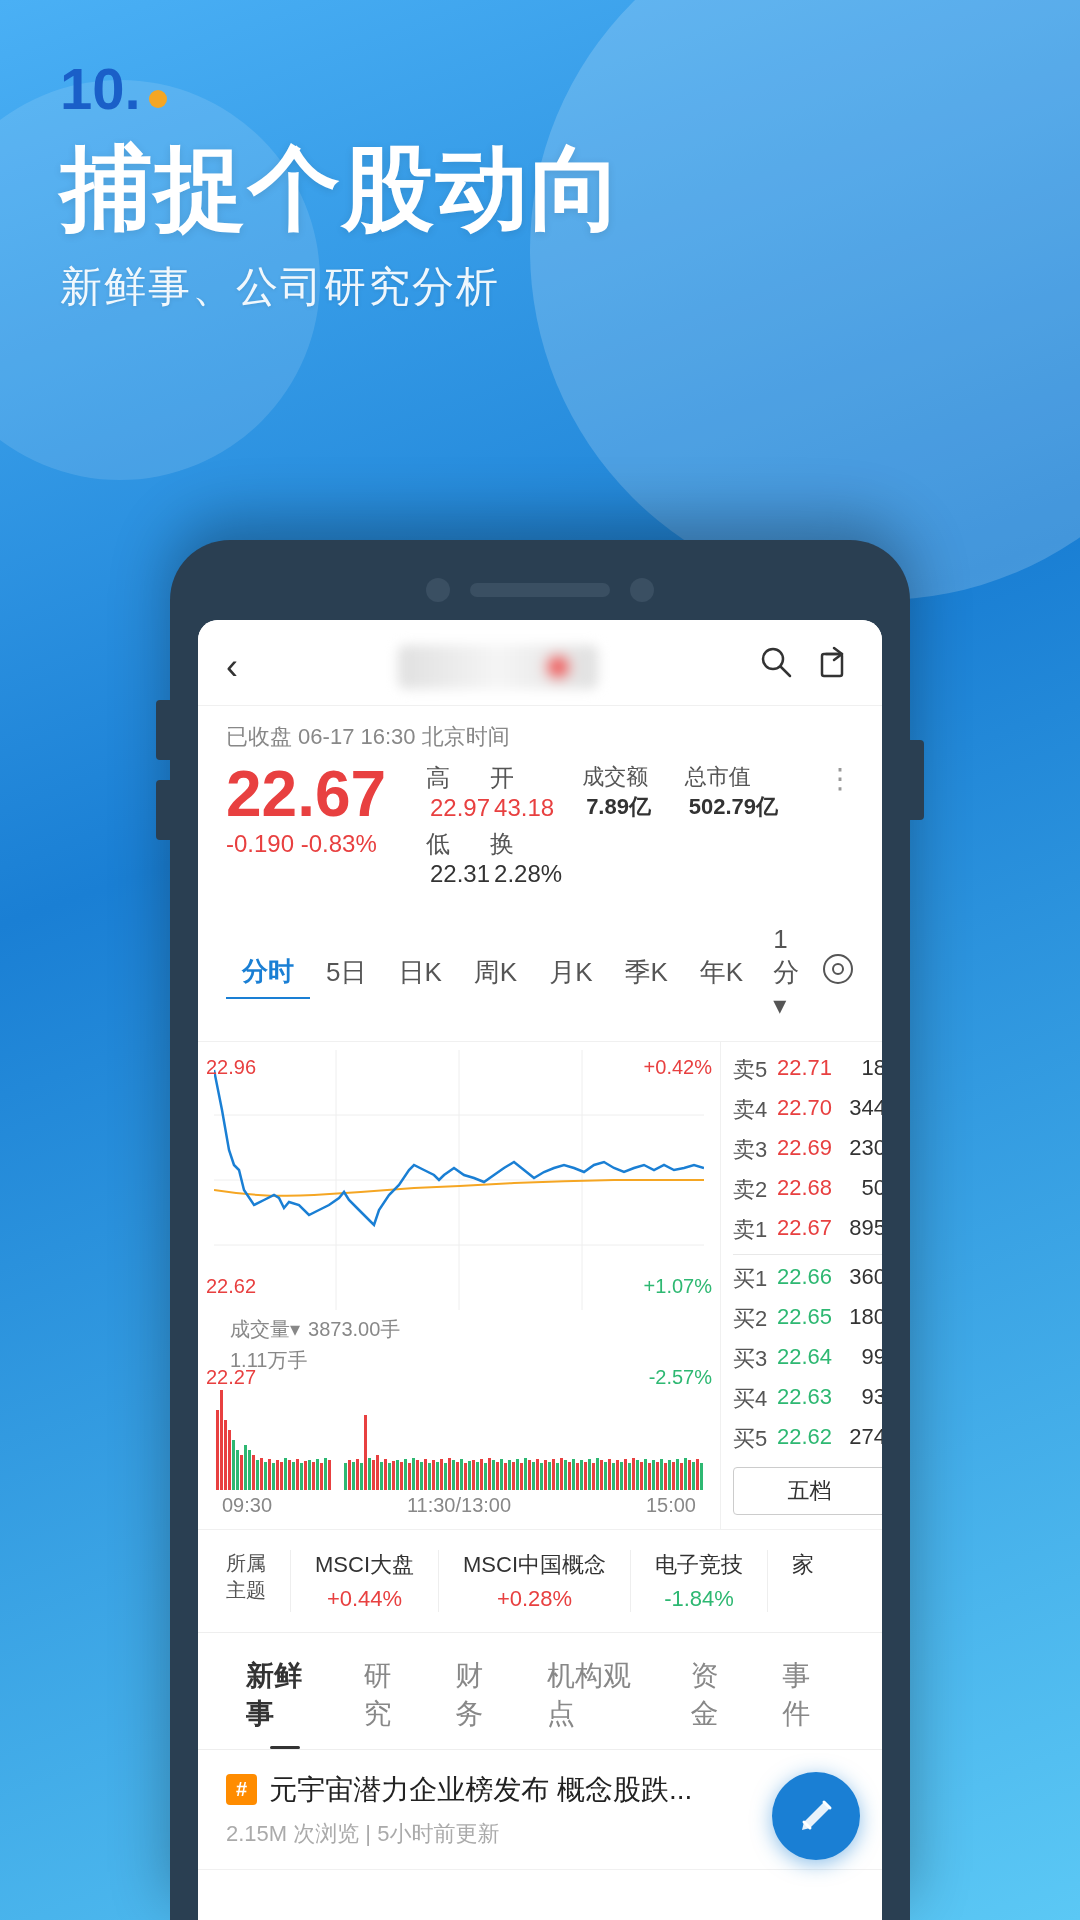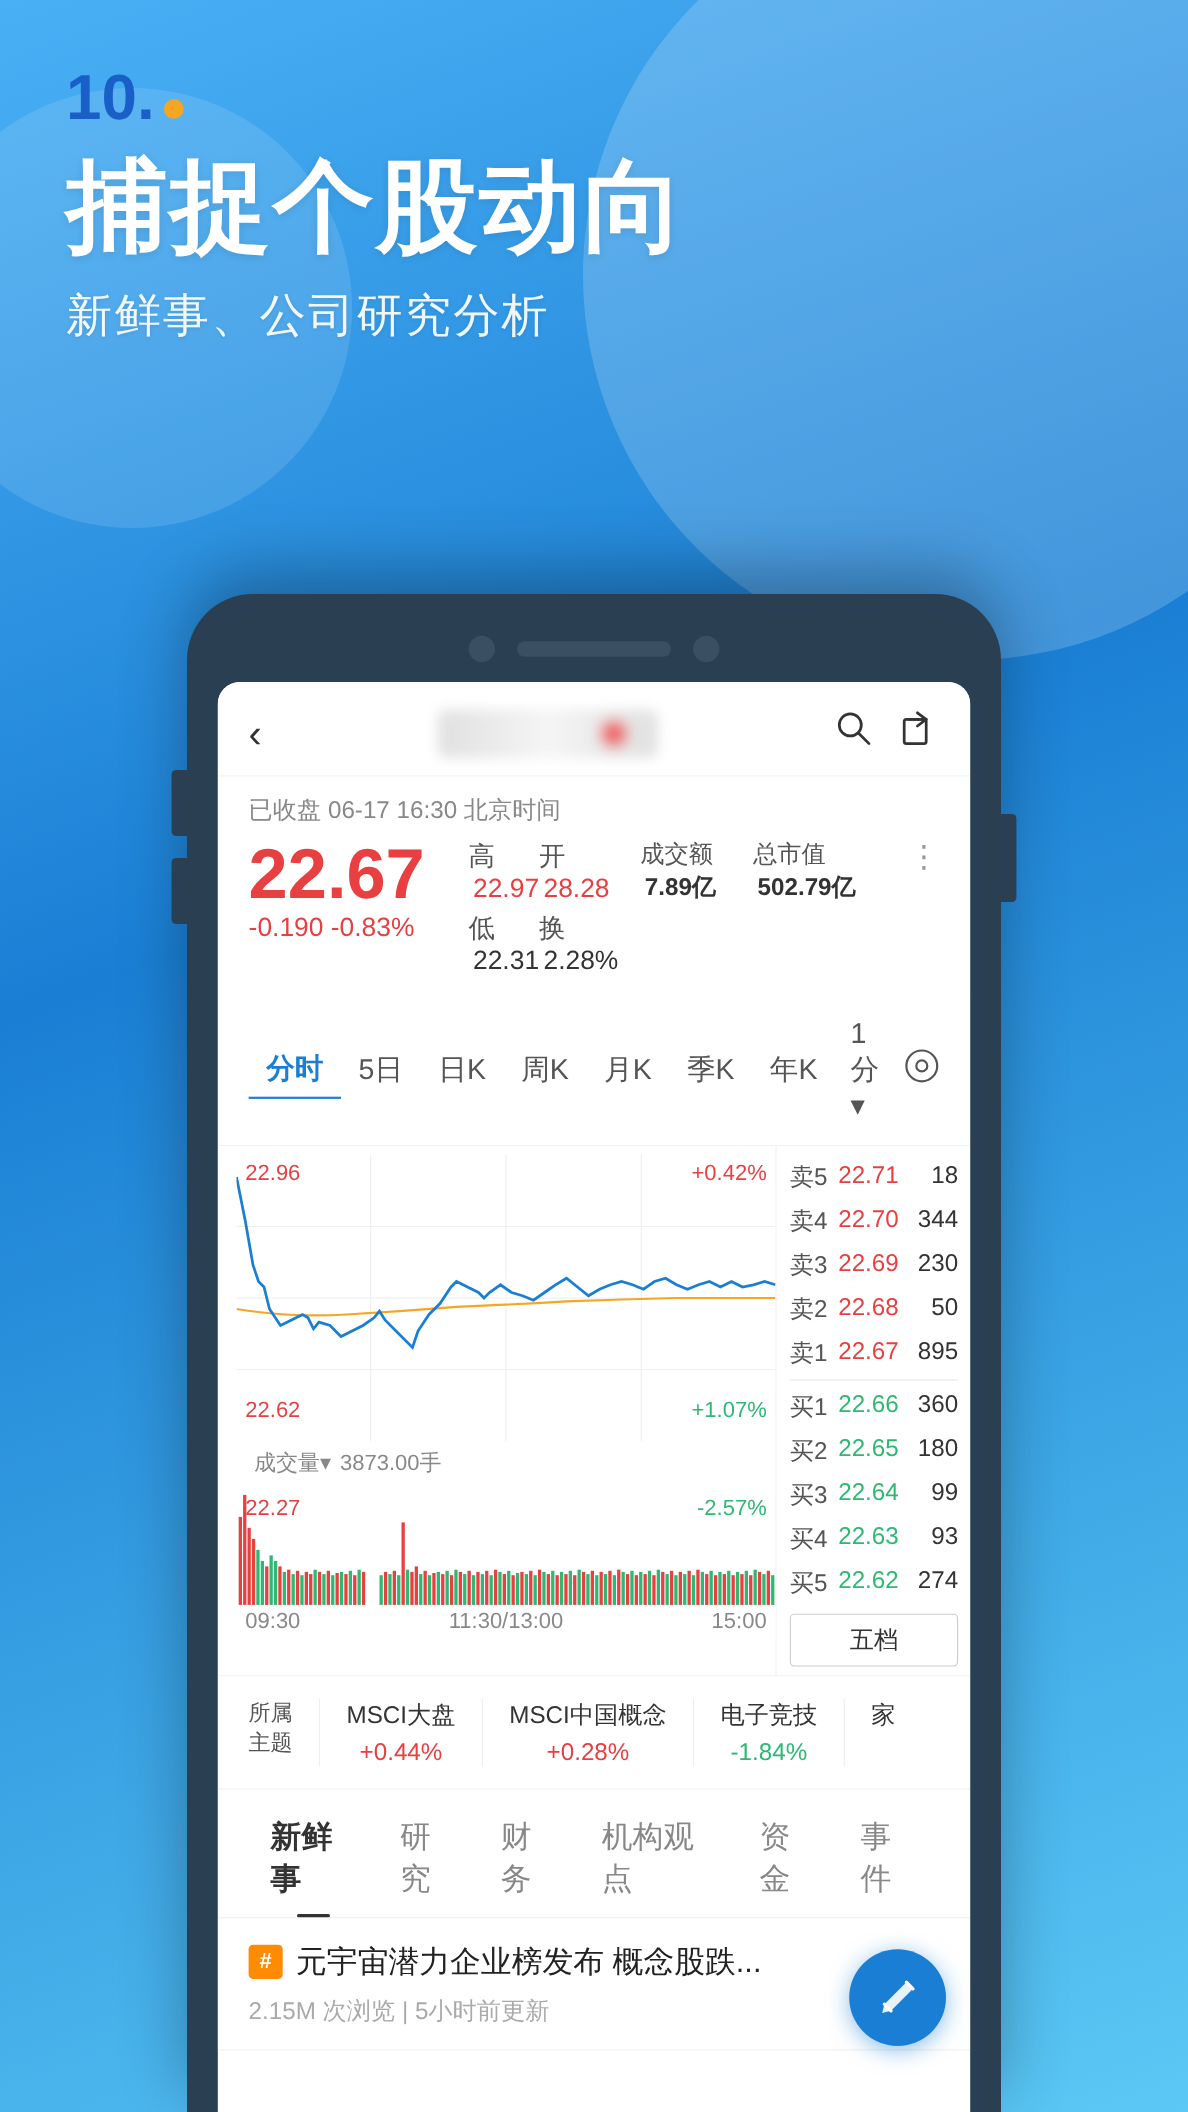--- a/index.html
+++ b/index.html
@@ -242,22 +242,21 @@
 
     
     .chart-area {
       display: flex;
       background: white;
       border-bottom: 1px solid #f0f0f0;
     }
     .main-chart {
       flex: 1;
       position: relative;
-      padding: 8px 0;
-      margin-left: 17px;
+      padding: 8px 16px;
     }
     .chart-label {
       position: absolute;
       font-size: 20px;
       color: #e84040;
     }
     .chart-label-left {
       left: 8px;
       top: 14px;
     }
@@ -536,21 +535,21 @@
             <div class="main-price">22.67</div>
             <div class="price-change">-0.190  -0.83%</div>
           </div>
           <div class="stock-detail-grid">
             <div>
               <span style="color:#555;font-size:24px;">高</span>
               <span style="color:#e84040;font-size:24px;font-weight:500;margin-left:4px;">22.97</span>
             </div>
             <div>
               <span style="color:#555;font-size:24px;">开</span>
-              <span style="color:#e84040;font-size:24px;font-weight:500;margin-left:4px;">28.28</span>
+              <span style="color:#e84040;font-size:24px;font-weight:500;margin-left:4px;">43.18</span>
             </div>
             <div>
               <span style="color:#555;font-size:24px;">低</span>
               <span style="color:#333;font-size:24px;font-weight:500;margin-left:4px;">22.31</span>
             </div>
             <div>
               <span style="color:#555;font-size:24px;">换</span>
               <span style="color:#333;font-size:24px;margin-left:4px;">2.28%</span>
             </div>
           </div>
@@ -609,20 +608,21 @@
             <path d="M0,20 L8,60 L15,100 L20,115 L25,120 L30,140 L40,155 L50,150 L60,145 L65,148 L70,158 L75,152 L85,155 L95,165 L105,160 L115,155 L125,148 L130,142 L135,150 L145,160 L155,170 L160,175 L165,160 L175,145 L185,135 L195,120 L200,115 L210,120 L220,125 L225,130 L230,125 L240,118 L250,125 L260,128 L270,132 L280,125 L290,118 L300,112 L310,120 L320,128 L330,122 L340,118 L350,115 L360,118 L370,122 L380,115 L390,112 L400,118 L410,122 L420,118 L430,115 L440,120 L450,115 L460,120 L470,118 L480,115 L490,118" stroke="#1a7fd4" stroke-width="2.5" fill="none"></path>
           </svg>
 
           <div style="padding:4px 8px;">
             <div class="volume-sub">
               <div class="volume-dropdown">
                 <span>成交量▾</span>
               </div>
               <span>3873.00手</span>
             </div>
+            <div style="font-size:20px;color:#888;padding:2px 8px;">1.11万手</div>
           </div>
 
           <svg width="490" height="110" viewBox="0 0 490 110" style="display:block;">
 
             <rect x="2" y="30" width="3" height="80" fill="#e84040"></rect>
             <rect x="6" y="10" width="3" height="100" fill="#e84040"></rect>
             <rect x="10" y="40" width="3" height="70" fill="#e84040"></rect>
             <rect x="14" y="50" width="3" height="60" fill="#e84040"></rect>
             <rect x="18" y="60" width="3" height="50" fill="#2eb872"></rect>
             <rect x="22" y="70" width="3" height="40" fill="#2eb872"></rect>

